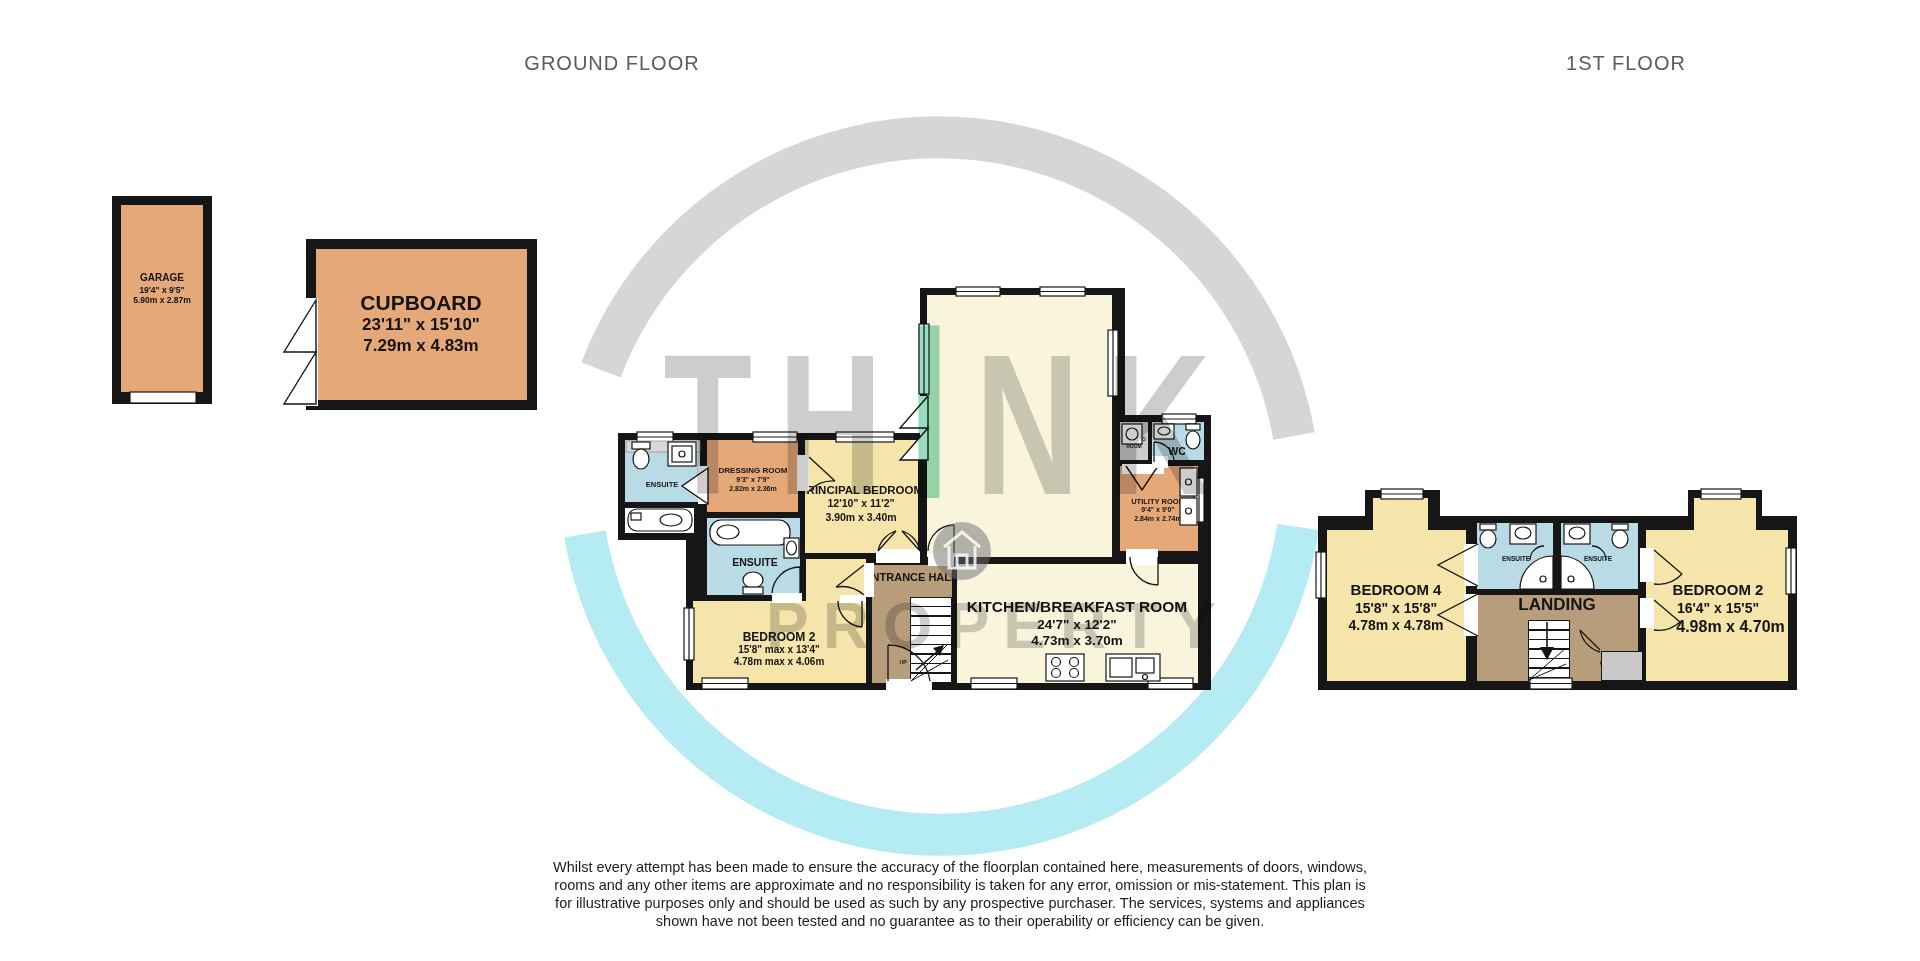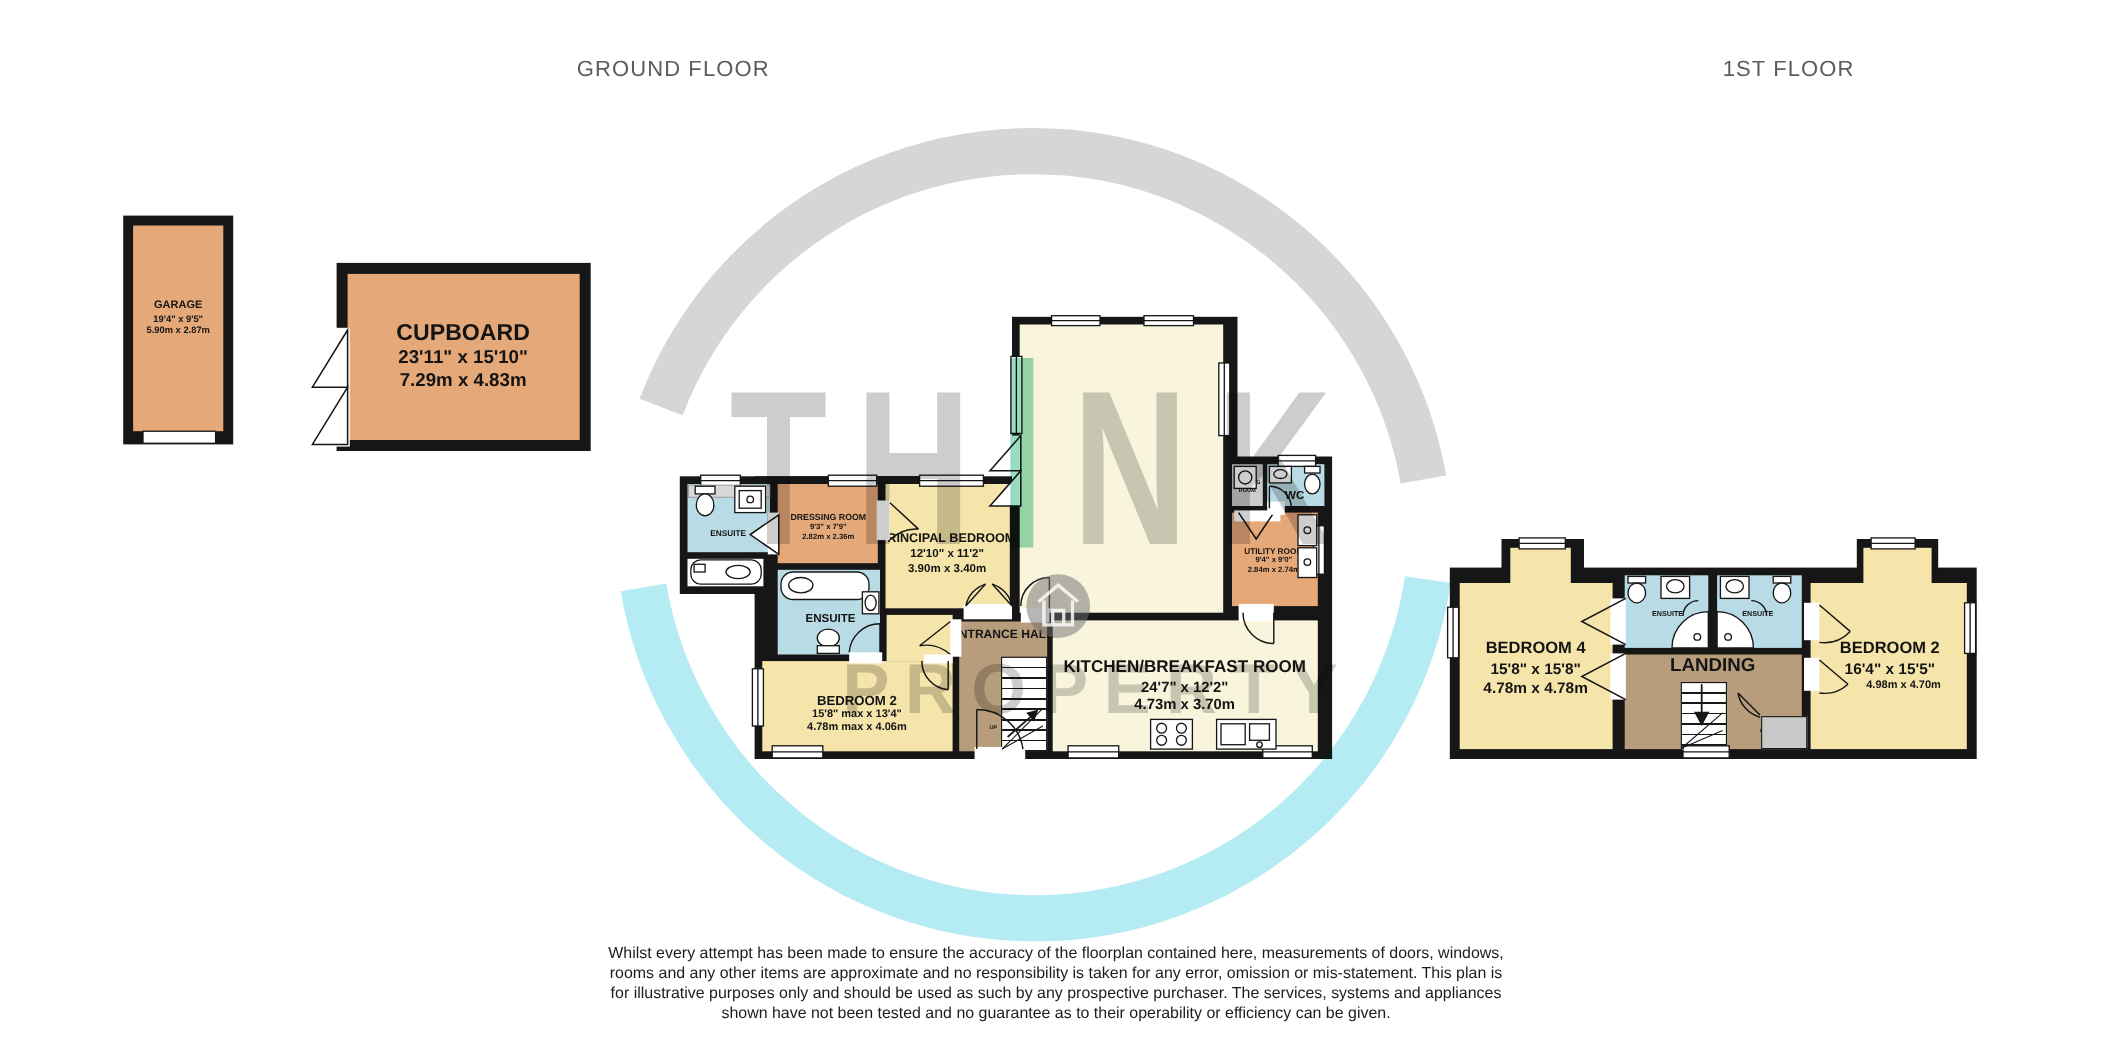--- a/index.html
+++ b/index.html
@@ -326,21 +326,21 @@
     <div>LANDING</div>
   </div>
 
   <div class="lbl zl" style="left:1621px;top:661px;font-size:4.5px;">
     <div>AIRING CUPBOARD</div>
   </div>
 
   <div class="lbl zl" style="left:1718px;top:581px;font-size:15px;line-height:1.25;">
     <div>BEDROOM 2</div>
     <div style="font-size:14px;">16'4" x 15'5"</div>
-    <div style="font-size:10px;margin-left:25px;">4.98m x 4.70m</div>
+    <div style="font-size:16px;margin-left:25px;">4.98m x 4.70m</div>
   </div>
 
   <div id="wm">
     <svg width="1920" height="961">
       <path d="M601,370 A361,361 0 0 1 1294,436" fill="none" stroke="#d6d6d6" stroke-width="42"></path>
       <path d="M585,534 A361,361 0 0 0 1298,527" fill="none" stroke="#b5ebf3" stroke-width="42"></path>
     </svg>
     <div class="wm-think"><span>TH</span><span class="wm-i">I</span><span>NK</span></div>
     <div class="wm-prop">PROPERTY</div>
   </div>

